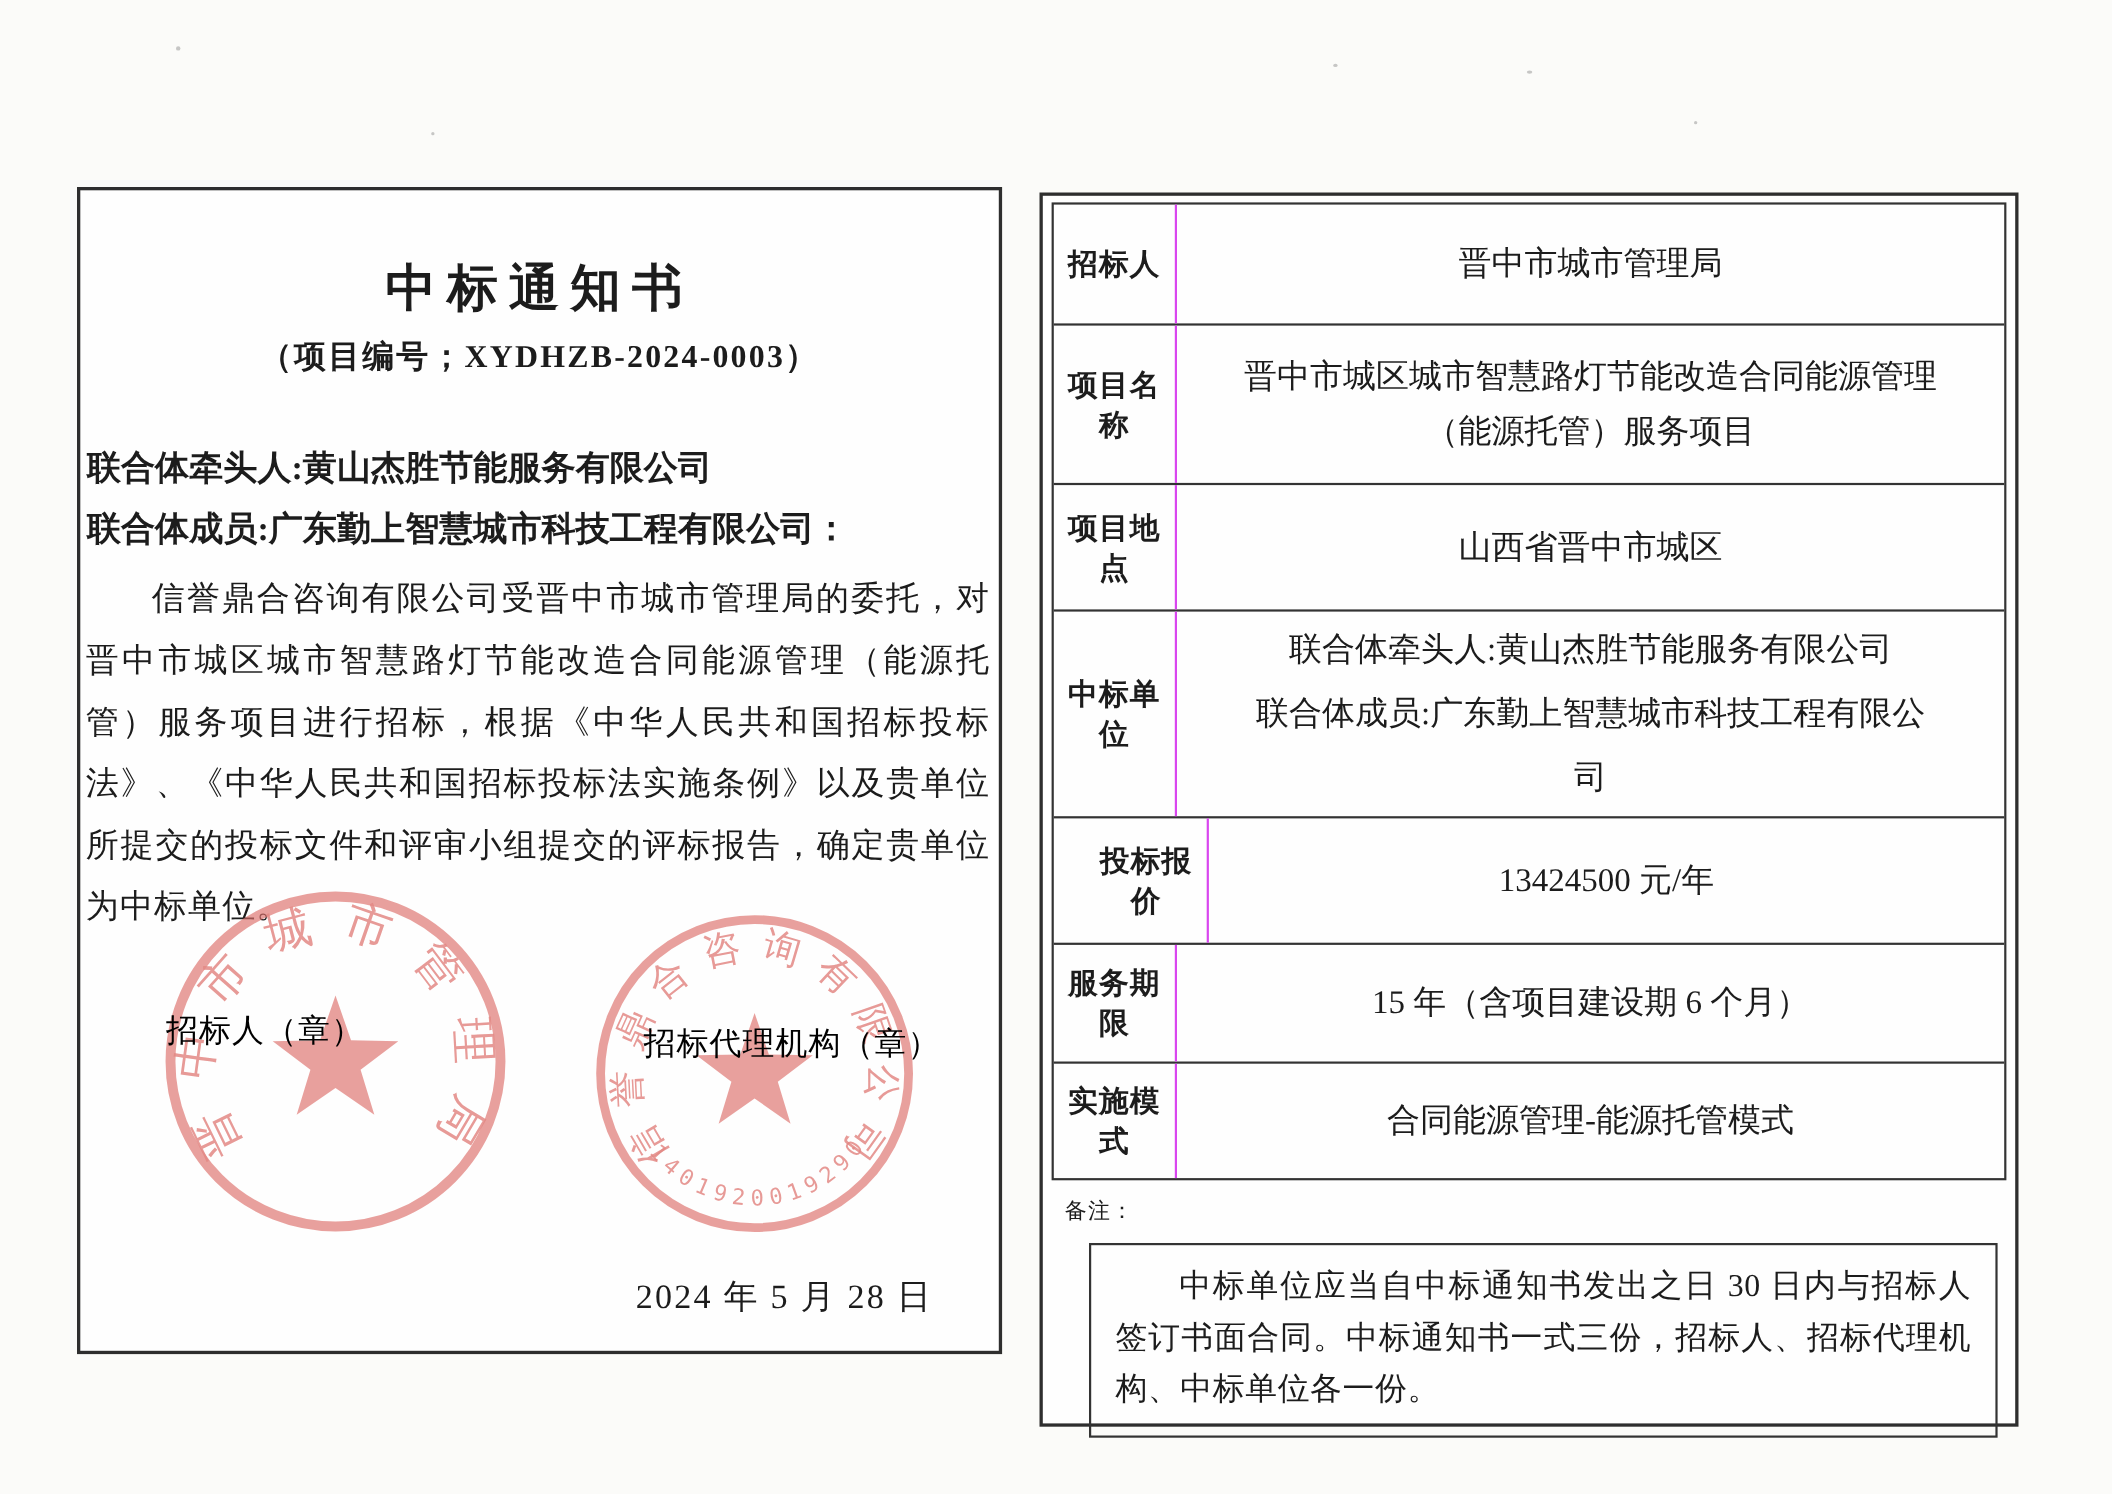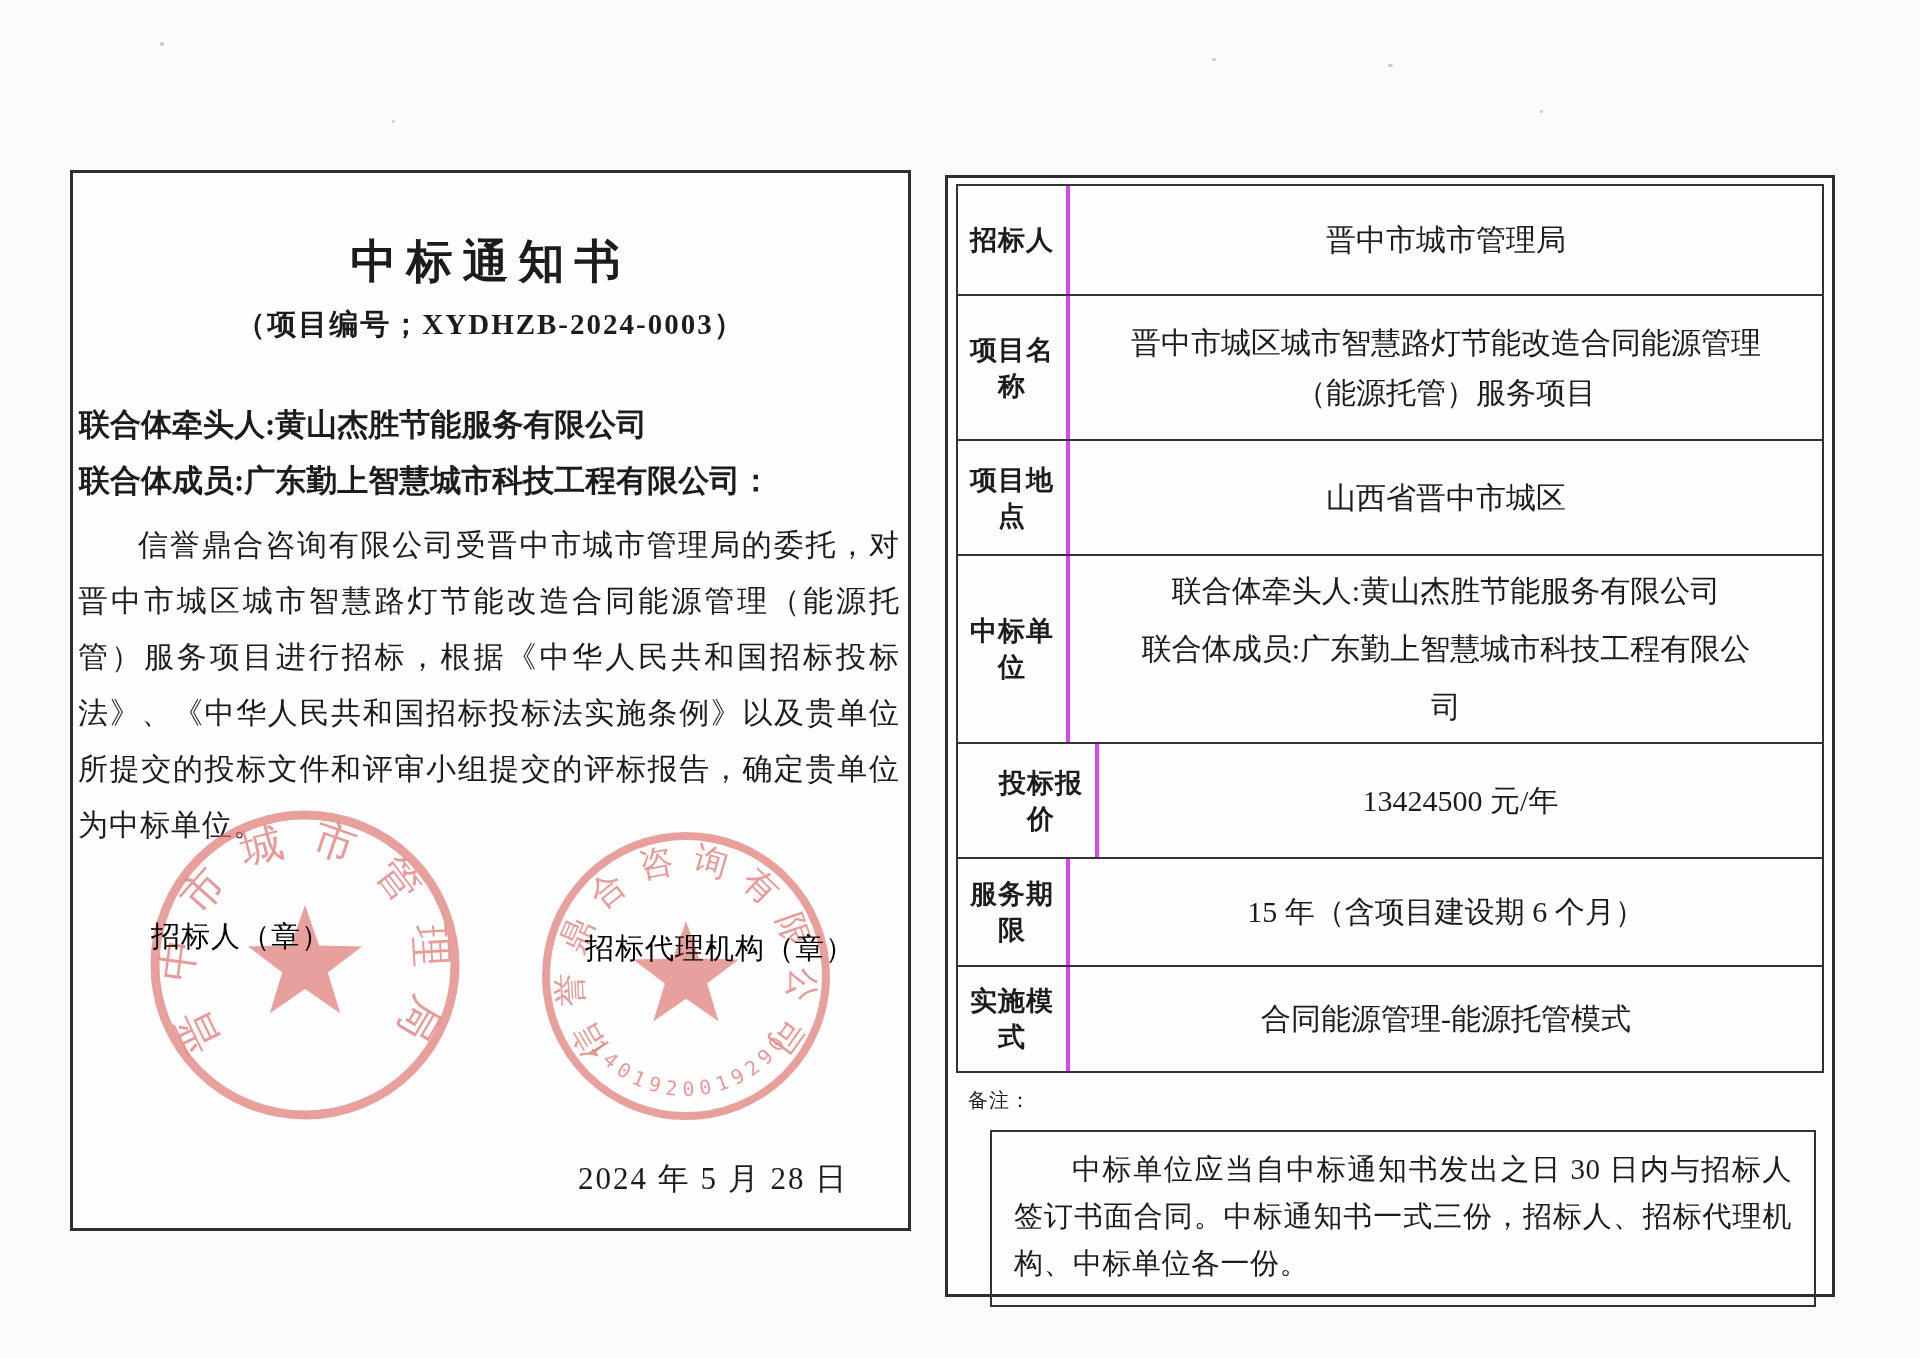--- a/index.html
+++ b/index.html
@@ -23,21 +23,21 @@
   .label-bidder{left:78px;top:744px;}
   .label-agency{left:512px;top:756px;}
   .date-line{position:absolute;left:420px;top:985px;width:440px;text-align:center;
      font-size:31px;letter-spacing:2px;}
   
   .page-right{left:945px;top:175px;width:890px;height:1122px;border:3px solid #2e2e2e;
      box-sizing:border-box;padding:6px 8px;}
   .award-table{border:2px solid #333;}
   .trow{display:grid;grid-template-columns:112px 1fr;border-bottom:2px solid #333;}
   .trow:last-child{border-bottom:none;}
-  .tlabel{border-right:4px solid #d946ef;display:flex;align-items:center;justify-content:center;
+  .tlabel{border-right:2px solid #d946ef;display:flex;align-items:center;justify-content:center;
      font-size:27px;font-weight:bold;letter-spacing:1px;padding:4px 2px;text-align:center;}
   .tvalue{display:flex;flex-direction:column;align-items:center;justify-content:center;
      font-size:30px;text-align:center;padding:6px 18px;}
   .tvalue p{margin:0;line-height:50px;}
   .r1{min-height:108px;} .r2{min-height:143px;} .r3{min-height:113px;}
   .r4{min-height:183px;} .r5{min-height:113px;padding-left:29px;} .r6{min-height:106px;} .r7{min-height:104px;}
   .maxw22{max-width:682px;}
   .r4 .tvalue p{line-height:58px;}
   .wrap21{max-width:632px;}
   .remark{margin:14px 4px 0 12px;font-size:20px;letter-spacing:1px;}

